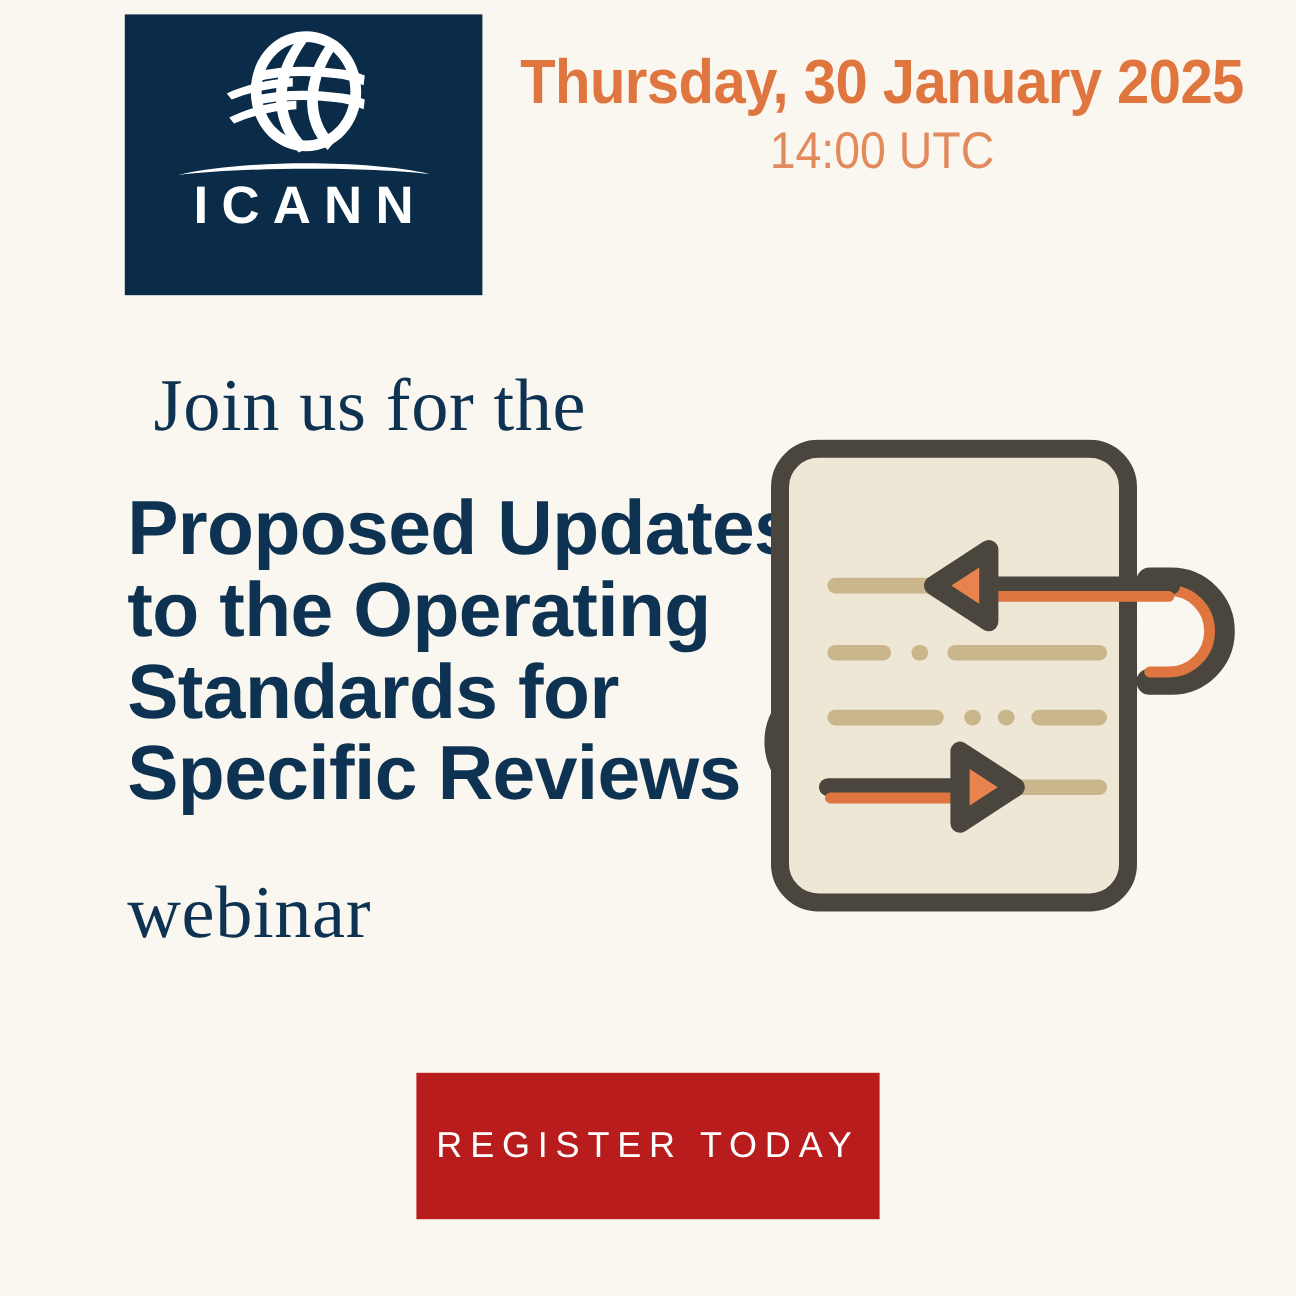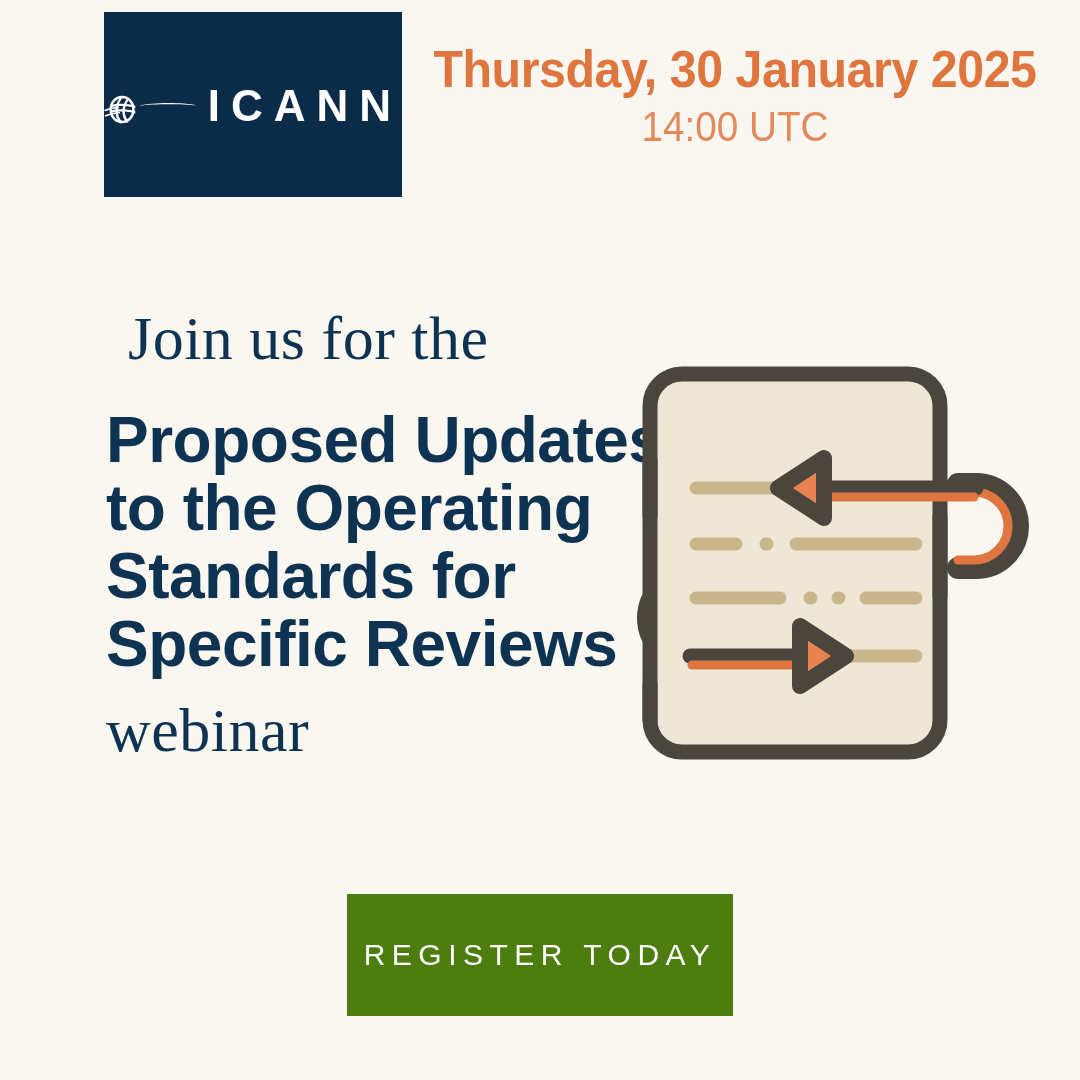--- a/index.html
+++ b/index.html
@@ -20,23 +20,24 @@
     inset: 0;
     background: #FAF7F0;
   }
 
   
   .logo-box {
     position: absolute;
     left: 104px;
     top: 12px;
     width: 298px;
-    height: 185px;
+    height: 234px;
     background: #0B2C49;
     display: flex;
+    flex-direction: column;
     align-items: center;
     justify-content: flex-start;
   }
   .logo-globe {
     margin-top: 10px;
     width: 128px;
     height: 112px;
   }
   .logo-swoosh {
     width: 210px;
@@ -112,40 +113,40 @@
     margin-top: 34px;
     white-space: pre-line;
   }
   .lead-out {
     color: #0E3352;
     font-family: "Liberation Serif", serif;
     font-weight: 400;
     font-size: 62px;
     line-height: 1.12;
     letter-spacing: 0.5px;
-    margin-top: 17px;
+    margin-top: 48px;
   }
 
   
   .illustration {
     position: absolute;
     left: 628px;
     top: 366px;
     width: 410px;
     height: 400px;
   }
 
   
   .cta-button {
     position: absolute;
     left: 347px;
     top: 894px;
     width: 386px;
     height: 122px;
-    background: #4d7c0f;
+    background: #b91c1c;
     border: none;
     color: #FFFFFF;
     font-family: "Liberation Sans", sans-serif;
     font-weight: 400;
     font-size: 30px;
     letter-spacing: 6.5px;
     text-transform: uppercase;
     cursor: pointer;
     display: flex;
     align-items: center;

